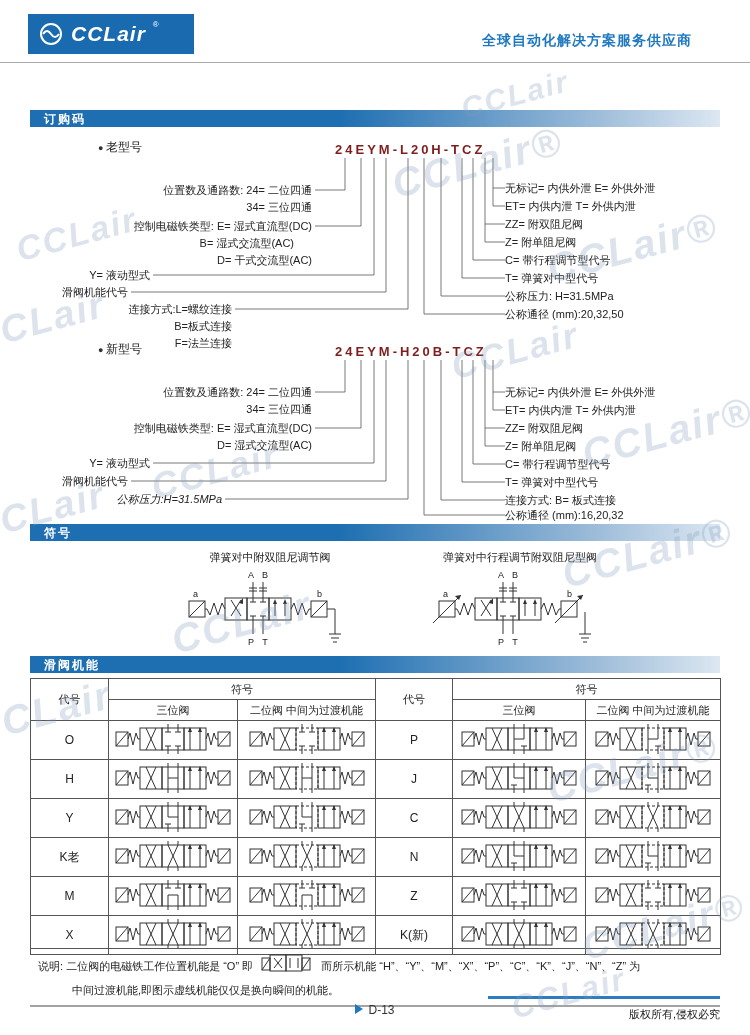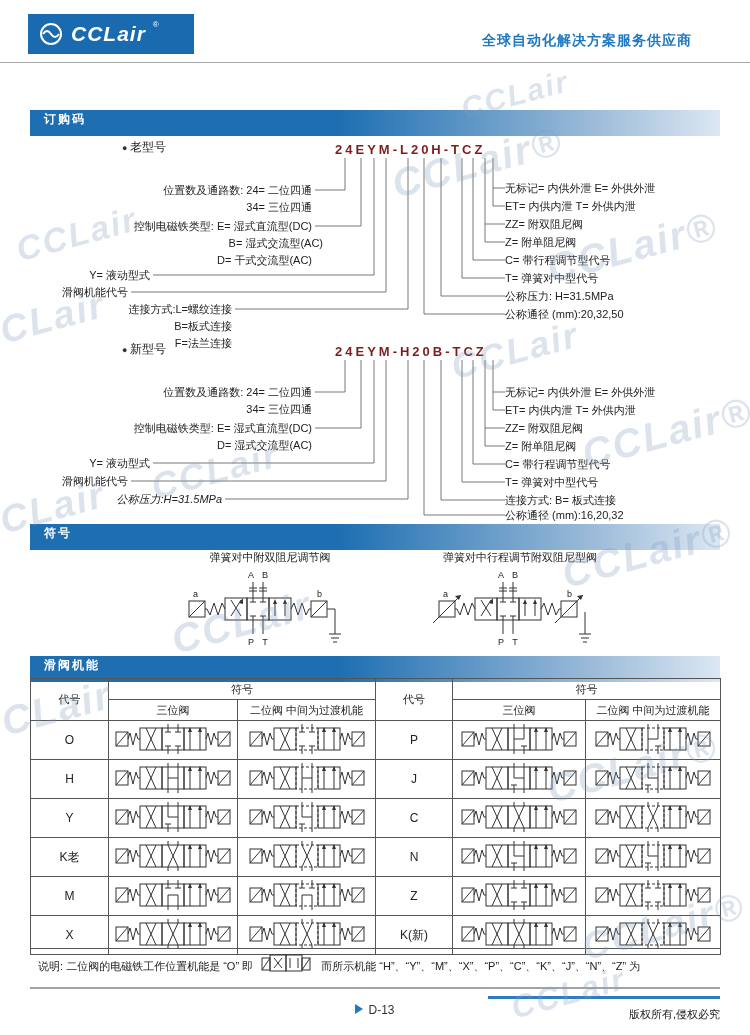--- a/index.html
+++ b/index.html
@@ -8,26 +8,26 @@
   .wm{position:absolute;font-style:italic;font-weight:bold;color:#7f9cba;opacity:.27;
       transform:rotate(-15deg);white-space:nowrap;pointer-events:none;z-index:6;letter-spacing:2px;}
   
   .logo{position:absolute;left:28px;top:14px;width:166px;height:40px;background:#1a6ab0;
         display:flex;align-items:center;gap:7px;padding-left:10px;box-sizing:border-box;}
   .logo-text{color:#fff;font-size:21px;font-weight:bold;font-style:italic;letter-spacing:1px;}
   .logo-reg{color:#fff;font-size:8px;align-self:flex-start;margin-top:6px;}
   .tagline{position:absolute;right:58px;top:32px;color:#2079c0;font-size:14px;font-weight:bold;letter-spacing:1px;}
   .hrule{position:absolute;left:0;top:62px;width:750px;height:1px;background:#aaa;}
   
-  .secbar{position:absolute;left:30px;width:690px;height:26px;
+  .secbar{position:absolute;left:30px;width:690px;height:17px;
           background:linear-gradient(to right,#1e6fb2 0%,#1e6fb2 45%,#9dbcd9 82%,#dce7f2 100%);
           color:#fff;font-size:12px;font-weight:bold;line-height:18px;padding-left:14px;
           box-sizing:border-box;letter-spacing:2px;}
   
-  .bullet{position:absolute;font-size:12px;color:#222;margin-left:24px;}
+  .bullet{position:absolute;font-size:12px;color:#222;}
   .bullet::before{content:"● ";font-size:9px;color:#333;}
   .code{position:absolute;font-size:13px;font-weight:bold;letter-spacing:3px;color:#7f1d1d;white-space:nowrap;}
   .lbl{position:absolute;font-size:11px;white-space:nowrap;color:#222;line-height:16px;}
   .lbl.rt{text-align:right;}
   svg.overlay{position:absolute;left:0;top:0;pointer-events:none;}
   
   .caption{position:absolute;font-size:11px;color:#222;text-align:center;white-space:nowrap;}
   .diagram{position:absolute;}
   .vsg rect,.vsg path,.vsg polyline{fill:none;stroke:#333;stroke-width:1;}
   .vsg .ah{fill:#333;stroke:none;}
@@ -74,21 +74,21 @@
 
   <div class="bullet" style="left:98px;top:139px">老型号</div>
   <div class="code" style="left:335px;top:142px">24EYM-L20H-TCZ</div>
   <div class="bullet" style="left:98px;top:341px">新型号</div>
   <div class="code" style="left:335px;top:344px">24EYM-H20B-TCZ</div>
 
   <div id="ordering-labels">
       <div class="lbl rt" style="top: 182px; right: 438px;">位置数及通路数: 24= 二位四通</div>
       <div class="lbl rt" style="top: 199px; right: 438px;">34= 三位四通</div>
       <div class="lbl rt" style="top: 218px; right: 438px;">控制电磁铁类型: E= 湿式直流型(DC)</div>
-      <div class="lbl rt" style="top: 235px; right: 427px;">B= 湿式交流型(AC)</div>
+      <div class="lbl rt" style="top: 235px; right: 456px;">B= 湿式交流型(AC)</div>
       <div class="lbl rt" style="top: 252px; right: 438px;">D= 干式交流型(AC)</div>
       <div class="lbl rt" style="top: 267px; right: 600px;">Y= 液动型式</div>
       <div class="lbl rt" style="top: 284px; right: 622px;">滑阀机能代号</div>
       <div class="lbl rt" style="top: 301px; right: 518px;">连接方式:L=螺纹连接</div>
       <div class="lbl rt" style="top: 318px; right: 518px;">B=板式连接</div>
       <div class="lbl rt" style="top: 335px; right: 518px;">F=法兰连接</div>
       <div class="lbl" style="top: 180px; left: 505px;">无标记= 内供外泄  E= 外供外泄</div>
       <div class="lbl" style="top: 198px; left: 505px;">ET= 内供内泄  T= 外供内泄</div>
       <div class="lbl" style="top: 216px; left: 505px;">ZZ= 附双阻尼阀</div>
       <div class="lbl" style="top: 234px; left: 505px;">Z= 附单阻尼阀</div>
@@ -701,20 +701,21 @@
           <rect x="26" y="2" width="16" height="16"></rect>
           <path d="M14,15 L22,5 M22,15 L14,5"></path>
           <path d="M30,15 V5 M38,15 V5"></path>
           <rect x="42" y="5" width="8" height="12"></rect>
             <path d="M42,17 L50,5"></path>
         </g>
       </svg>
     </span>
     <span>而所示机能 “H”、“Y”、“M”、“X”、“P”、“C”、“K”、“J”、“N”、“Z” 为</span>
     <br>
+    <span class="indent">中间过渡机能,即图示虚线机能仅仅是换向瞬间的机能。</span>
   </div>
 
   <div class="blueline"></div>
   <div class="pageno">
     <span class="tri"></span><span>D-13</span>
   </div>
   <div class="copyright">版权所有,侵权必究</div>
 
 <div class="wm" style="left: 460px; top: 78px; font-size: 30px;">CCLair</div>
     <div class="wm" style="left: 390px; top: 140px; font-size: 40px;">CCLair®</div>

